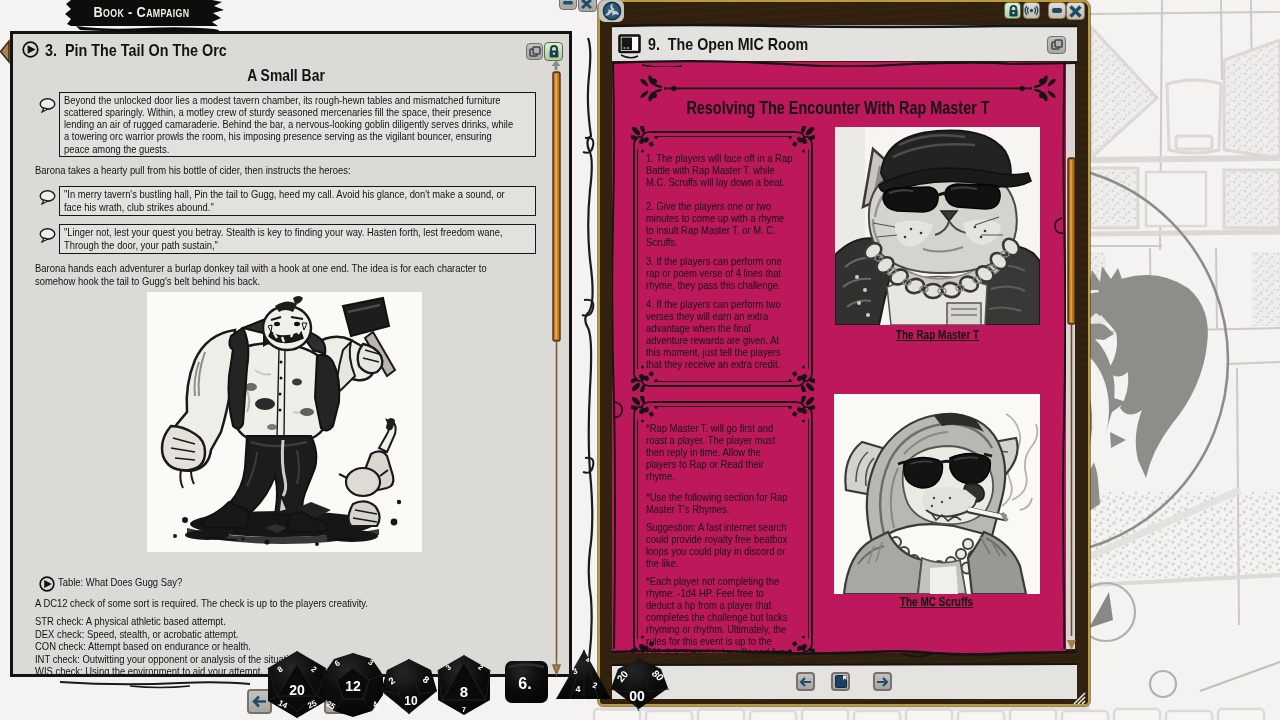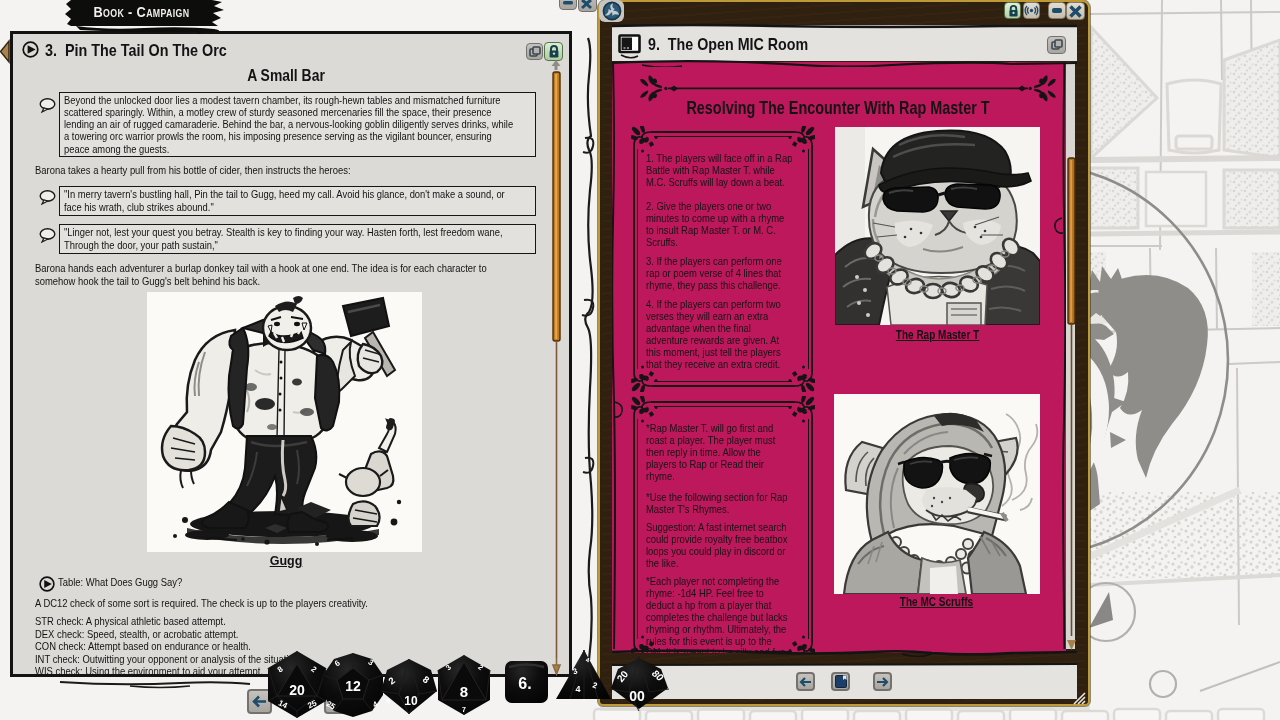--- a/index.html
+++ b/index.html
@@ -225,21 +225,20 @@
   <path d="M200 186 l-8 -4 M233 184 l8 -6" stroke="#1a1a1a" stroke-width="2" fill="none"></path>
   <path d="M206 212 q-8 14 -2 22 l26 0 q6 -10 -2 -20 q-10 -8 -22 -2 z" fill="#d6d4cc" stroke="#1a1a1a" stroke-width="2.2"></path>
   <path d="M208 218 l22 4 M206 226 l24 4" stroke="#1a1a1a" stroke-width="1.5" fill="none"></path>
   <path d="M240 160 L248 142 q2 -8 -2 -12 l-6 -2 q4 8 0 14 l-8 14 z" fill="#f1efe9" stroke="#1a1a1a" stroke-width="2"></path>
   <rect x="240" y="126" width="7" height="12" rx="3" fill="#1d1d1d" transform="rotate(18 243 132)"></rect>
 
   <path d="M150 216 l14 -6 20 8 -16 8 z" fill="#222"></path>
   <path d="M118 236 l10 -4 12 4 -10 5 z" fill="#2e2e2e"></path>
   <path d="M60 246 l30 2 M180 248 l26 -2" stroke="#111" stroke-width="2" fill="none"></path>
 </svg>
-  <div class="cap" style="left:0px;top:520px;width:546px;"><span>Gugg</span></div>
 
   <svg class="abs" style="left:26px;top:542px;" width="16" height="16" viewBox="0 0 17 17">
     <circle cx="8.5" cy="8.5" r="7.3" fill="none" stroke="#111" stroke-width="1.7"></circle>
     <path d="M5.6 4.3 L13.6 8.5 L5.6 12.7 Z" fill="#111"></path>
   </svg>
   <div class="sx body-t" style="left:45px;top:542px;transform:scaleX(.82);">Table: What Does Gugg Say?</div>
 
   <div class="sx body-t" style="left:22px;top:563px;transform:scaleX(.82);">A DC12 check of some sort is required. The check is up to the players creativity.</div>
 
   <div class="sx body-t" style="left:22px;top:581px;line-height:12.5px;transform:scaleX(.82);">STR check: A physical athletic based attempt.<br>DEX check: Speed, stealth, or acrobatic attempt.<br>CON check: Attempt based on endurance or health.<br>INT check: Outwitting your opponent or analysis of the situation.<br>WIS check: Using the environment to aid your attempt.</div>

